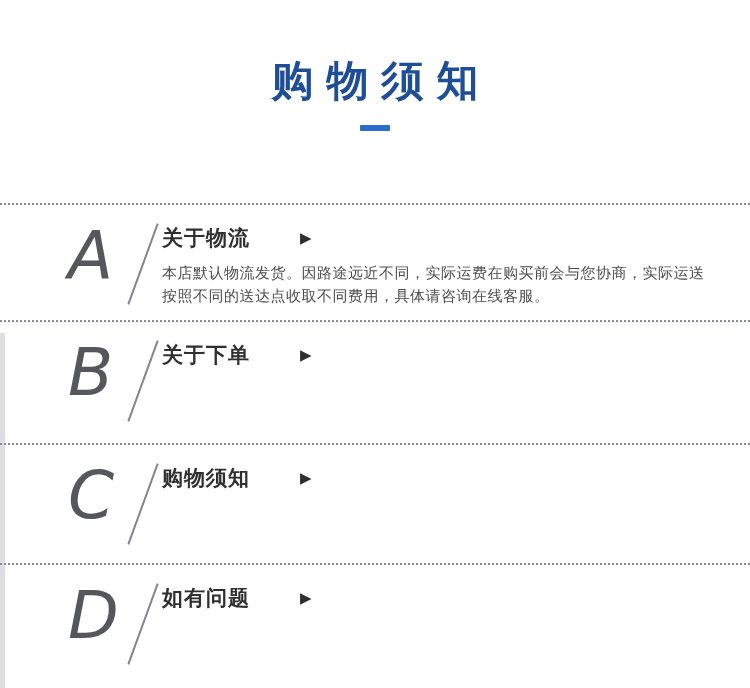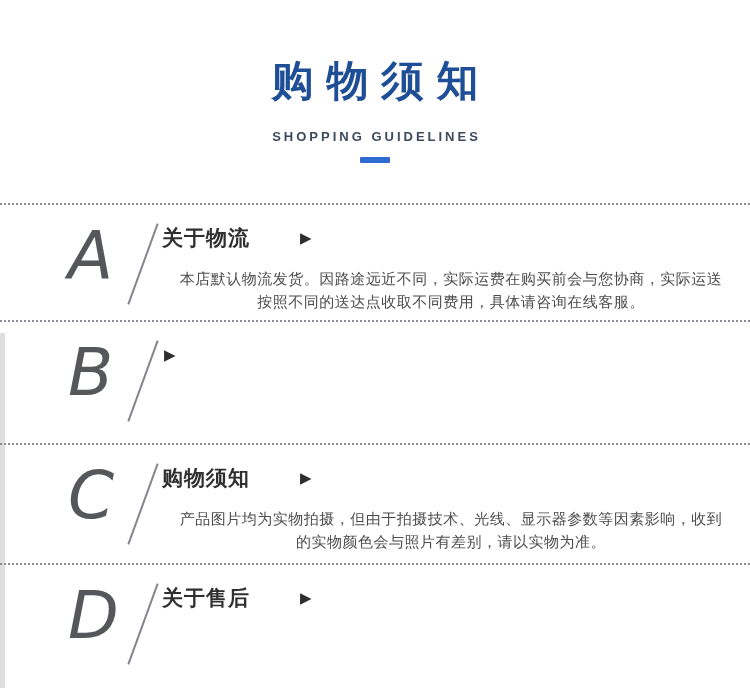--- a/index.html
+++ b/index.html
@@ -113,39 +113,37 @@
     align-items:center;
     gap:48px;
   }
   .arrow{
     font-size:15px;
     margin-left:2px;
     color:var(--heading_dark);
     font-family:"DejaVu Sans",sans-serif;
   }
   .sec-body{
-    margin-top:17px;
+    margin-top:11px;
     font-size:15px;
     line-height:23px;
     letter-spacing:0.5px;
     color:var(--body_gray);
     white-space:pre-line;
-    text-align:center;
   }
 </style>
 </head>
 <body>
 
 <div class="page">
 
   <div class="edge-bar"></div>
 
   <div class="header">
     <div class="page-title">购物须知</div>
-    <div class="page-subtitle">SHOPPING GUIDELINES</div>
     <div class="accent-bar"></div>
   </div>
 
   <div class="sections">
 
     <section class="sec sec-a">
       <div class="letter-wrap">
         <span class="letter">A</span>
         <span class="slash"></span>
       </div>
@@ -159,47 +157,46 @@
       </div>
     </section>
 
     <section class="sec sec-b">
       <div class="letter-wrap">
         <span class="letter">B</span>
         <span class="slash"></span>
       </div>
       <div class="sec-content">
         <div class="sec-title">
+          <span>关于下单</span>
           <span class="arrow">▶</span>
         </div>
       </div>
     </section>
 
     <section class="sec sec-c">
       <div class="letter-wrap">
         <span class="letter">C</span>
         <span class="slash"></span>
       </div>
       <div class="sec-content">
         <div class="sec-title">
           <span>购物须知</span>
           <span class="arrow">▶</span>
         </div>
-        <p class="sec-body">产品图片均为实物拍摄，但由于拍摄技术、光线、显示器参数等因素影响，收到
-的实物颜色会与照片有差别，请以实物为准。</p>
       </div>
     </section>
 
     <section class="sec sec-d">
       <div class="letter-wrap">
         <span class="letter">D</span>
         <span class="slash"></span>
       </div>
       <div class="sec-content">
         <div class="sec-title">
-          <span>关于售后</span>
+          <span>如有问题</span>
           <span class="arrow">▶</span>
         </div>
       </div>
     </section>
 
   </div>
 </div>
 
 </body></html>

